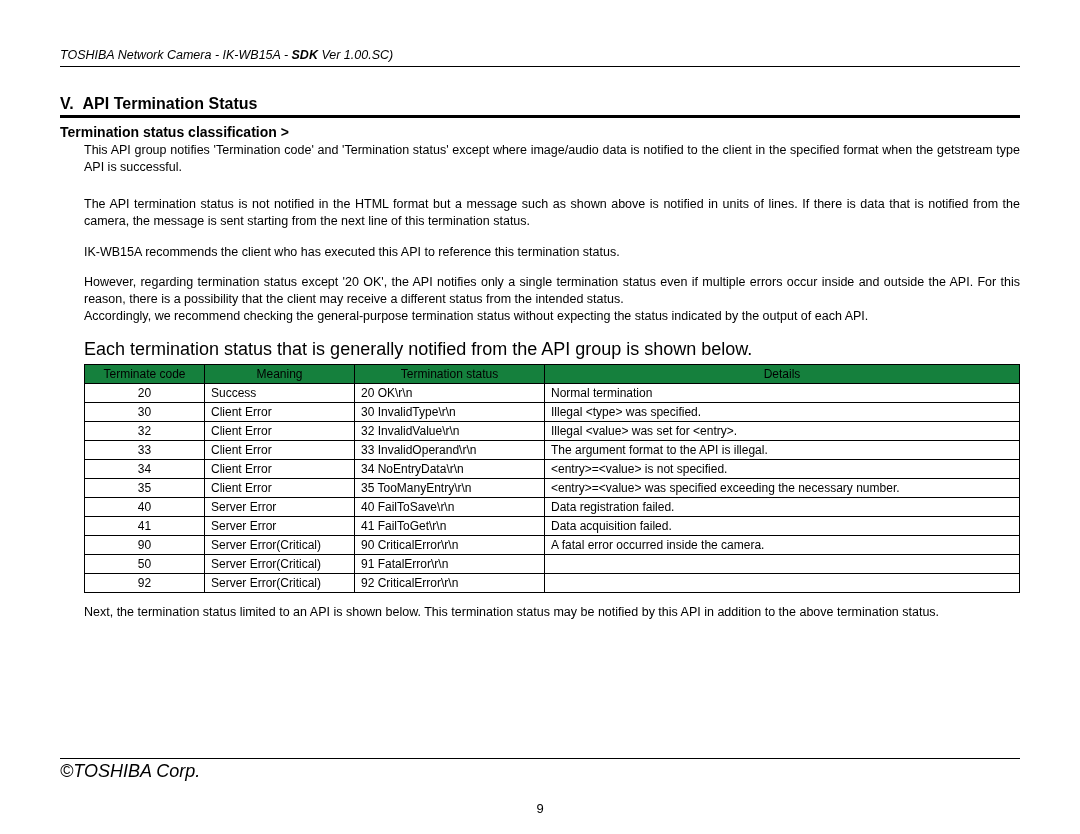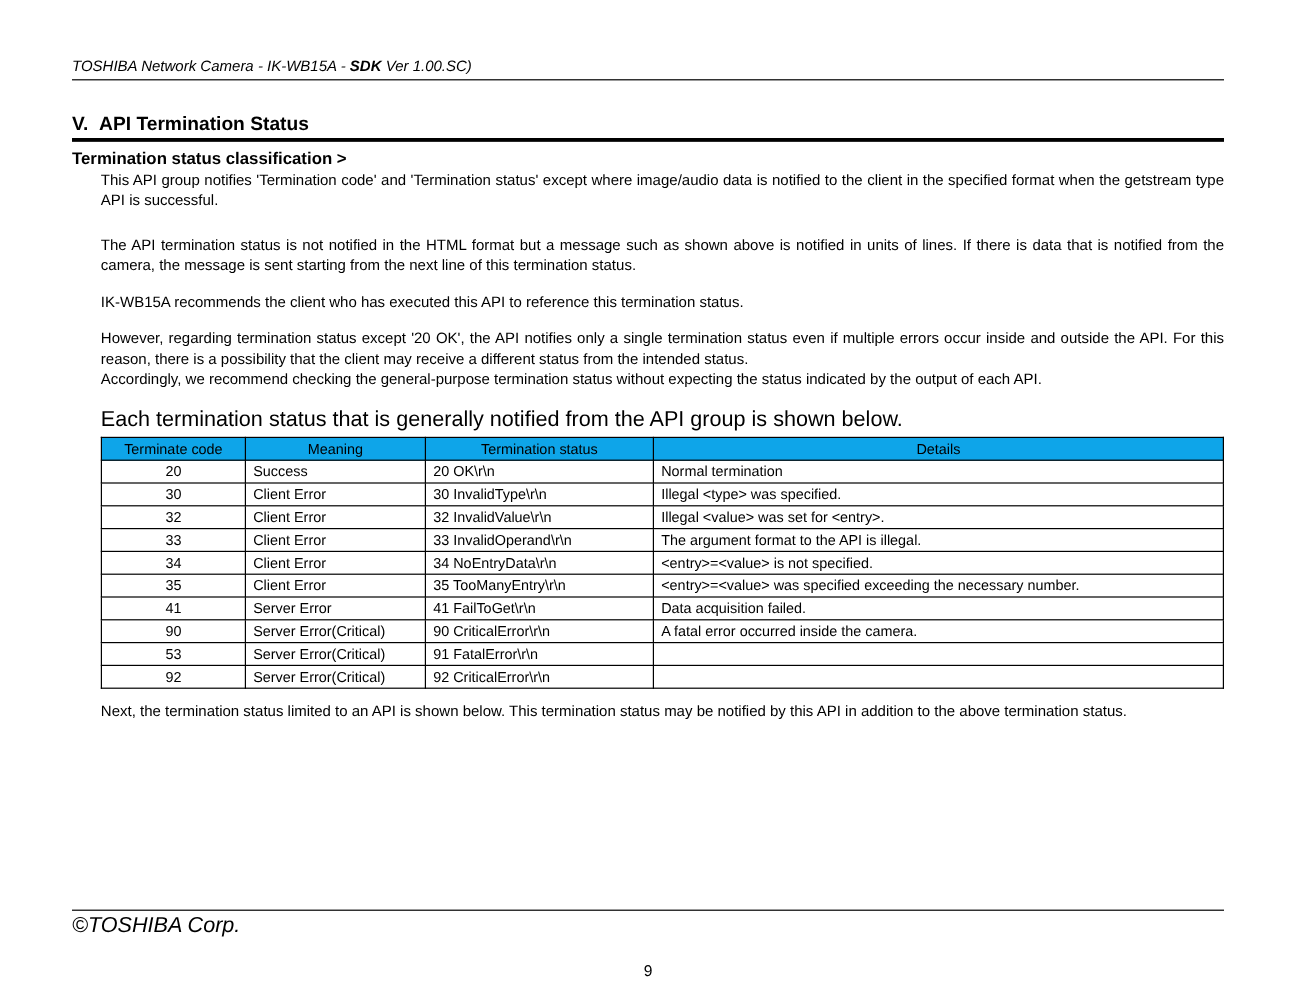--- a/index.html
+++ b/index.html
@@ -61,21 +61,21 @@
       width: calc(100% - 24px);
     }
     th, td {
       border: 1px solid #000;
       padding: 2px 6px;
       text-align: left;
       vertical-align: middle;
       height: 18px;
     }
     th {
-      background: #0ea5e9;
+      background: #15803d;
       font-weight: normal;
       text-align: center;
     }
     td.code { text-align: center; width: 120px;}
     td.meaning { width: 150px; }
     td.status { width: 190px; }
     .after-table {
       font-size: 12.5px;
       margin-left: 24px;
       margin-top: 12px;
@@ -169,33 +169,39 @@
         <td class="status">34 NoEntryData\r\n</td>
         <td>&lt;entry&gt;=&lt;value&gt; is not specified.</td>
       </tr>
       <tr>
         <td class="code">35</td>
         <td class="meaning">Client Error</td>
         <td class="status">35 TooManyEntry\r\n</td>
         <td>&lt;entry&gt;=&lt;value&gt; was specified exceeding the necessary number.</td>
       </tr>
       <tr>
+        <td class="code">40</td>
+        <td class="meaning">Server Error</td>
+        <td class="status">40 FailToSave\r\n</td>
+        <td>Data registration failed.</td>
+      </tr>
+      <tr>
         <td class="code">41</td>
         <td class="meaning">Server Error</td>
         <td class="status">41 FailToGet\r\n</td>
         <td>Data acquisition failed.</td>
       </tr>
       <tr>
         <td class="code">90</td>
         <td class="meaning">Server Error(Critical)</td>
         <td class="status">90 CriticalError\r\n</td>
         <td>A fatal error occurred inside the camera.</td>
       </tr>
       <tr>
-        <td class="code">53</td>
+        <td class="code">50</td>
         <td class="meaning">Server Error(Critical)</td>
         <td class="status">91 FatalError\r\n</td>
         <td></td>
       </tr>
       <tr>
         <td class="code">92</td>
         <td class="meaning">Server Error(Critical)</td>
         <td class="status">92 CriticalError\r\n</td>
         <td></td>
       </tr>

